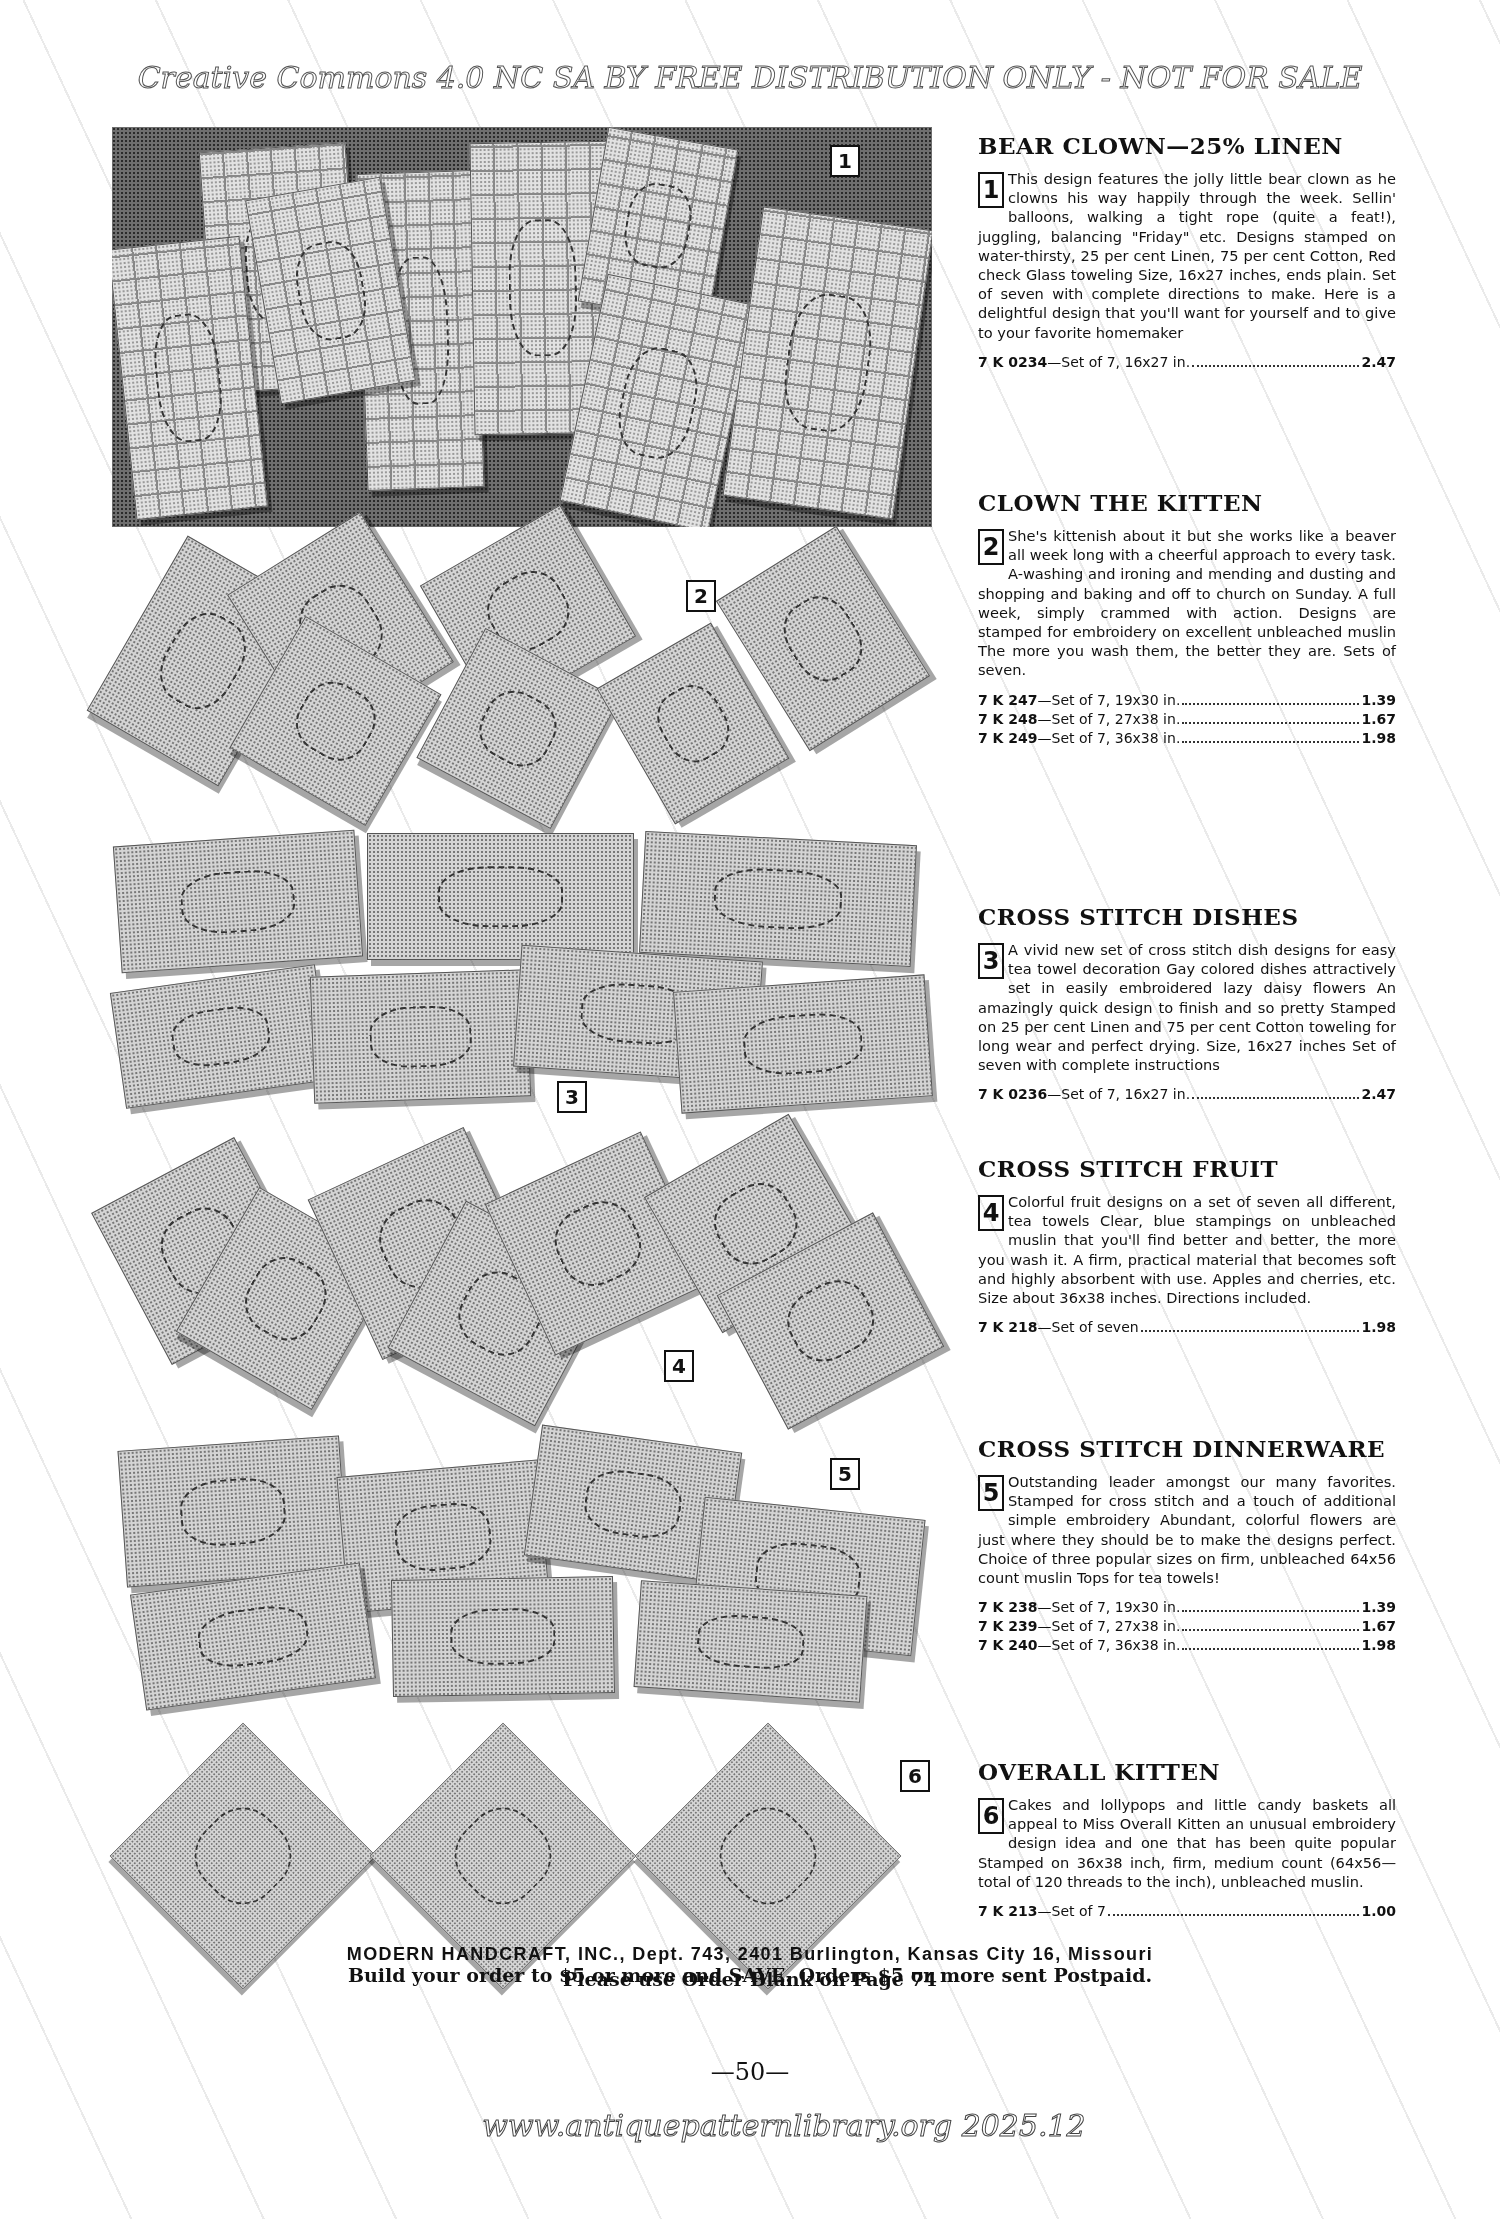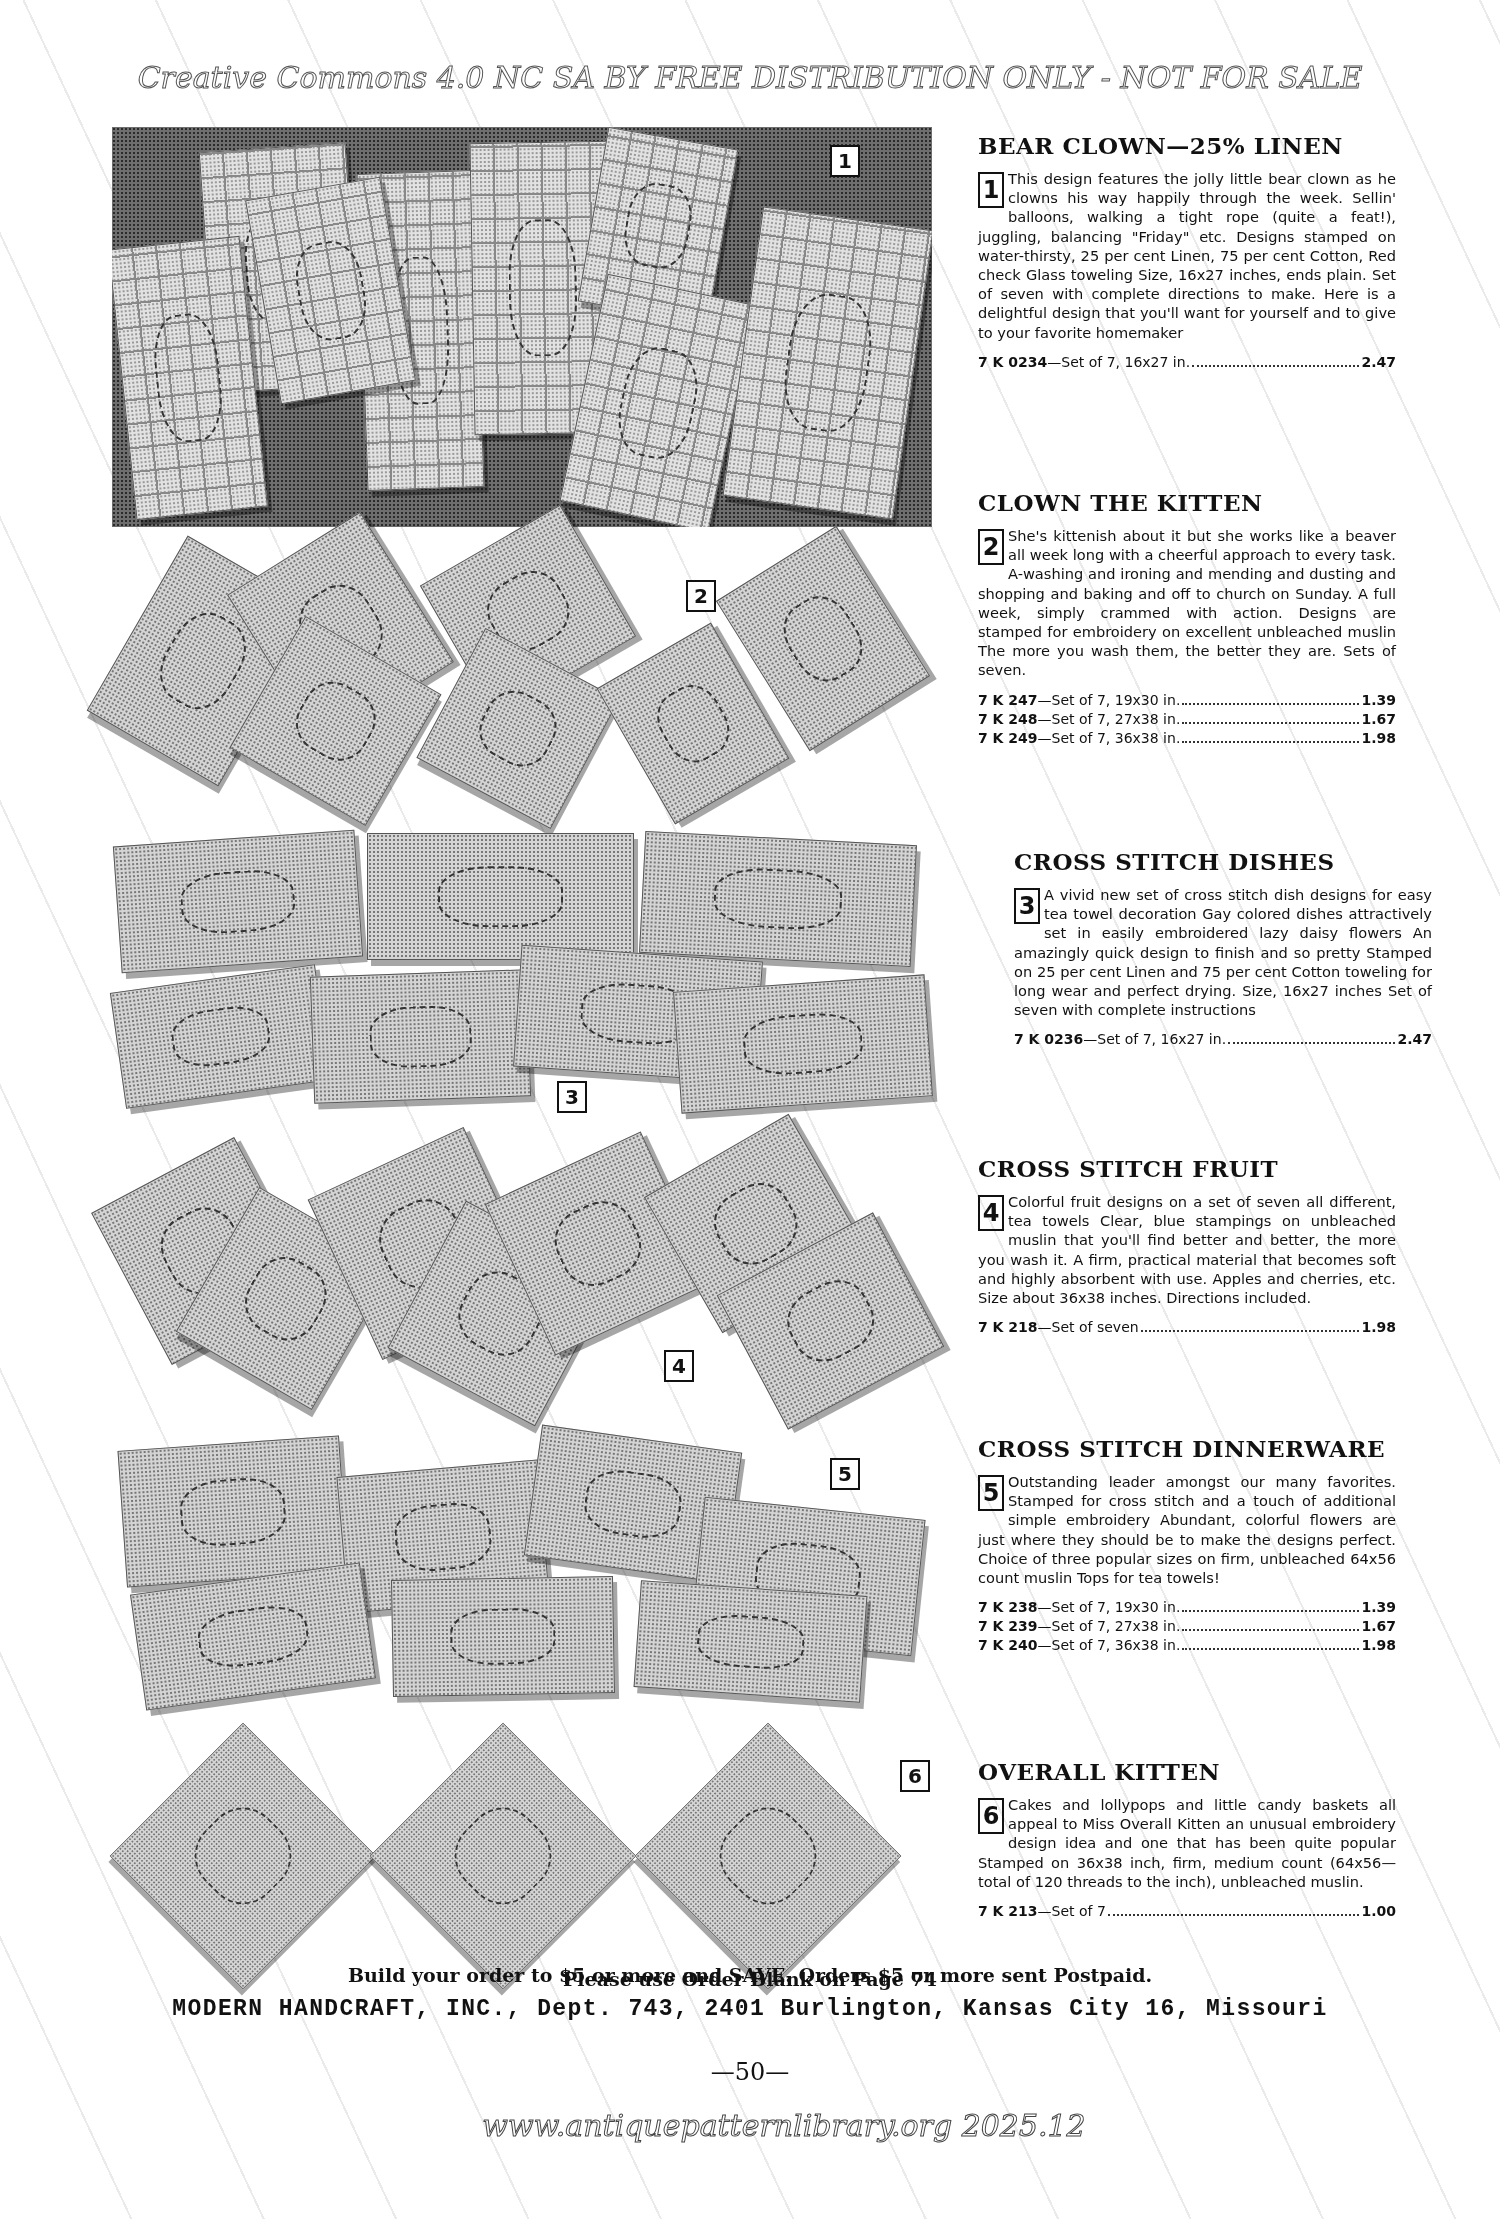--- a/index.html
+++ b/index.html
@@ -73,21 +73,21 @@
   }
   .price-line .code { font-weight:bold; white-space:nowrap; }
   .price-line .desc { white-space:nowrap; }
   .price-line .dots { flex:1; border-bottom:2px dotted #333; margin:0 2px 4px 2px; }
   .price-line .price { font-weight:bold; white-space:nowrap; }
   .prices { margin-top:12px; }
   
   .footer { position:absolute; left:0; width:1500px; text-align:center; color:#111; }
   .f1 { top:1968px; font-family:"DejaVu Serif", serif; font-weight:bold; font-size:19px; }
   .f2 { top:1964px; font-family:"DejaVu Serif", serif; font-weight:bold; font-size:19px; }
-  .f3 { top:1996px; font-family:Liberation Mono, monospace; font-weight:bold; font-size:23px; letter-spacing:1.4px; }
+  .f3 { top:1944px; font-family:Liberation Sans, sans-serif; font-weight:bold; font-size:18px; letter-spacing:1.4px; }
   .f4 { top:2058px; font-family:"DejaVu Serif", serif; font-size:24px; }
   .f5 {
     top:2108px; font-family:"DejaVu Serif", serif; font-style:italic; font-size:30px;
     color:#fff;padding-left:34px; -webkit-text-stroke:1px #444;
   }
 </style>
 </head>
 <body>
 
 <div class="watermark-lines"></div>
@@ -268,21 +268,21 @@
       </div>
     <div class="price-line">
         <span class="code">7 K 249</span>
         <span class="desc">—Set of 7, 36x38 in.</span>
         <span class="dots"></span>
         <span class="price">1.98</span>
       </div>
   </div>
 </div>
 
-<div class="item" style="top:848px;margin-left:36px;">
+<div class="item" style="top:903px;">
   <h2>CROSS STITCH DISHES</h2>
   <p><span class="num-inline">3</span><span>A vivid new set of cross stitch dish designs for easy tea towel decoration Gay colored dishes attractively set in easily embroidered lazy daisy flowers An amazingly quick design to finish and so pretty Stamped on 25 per cent Linen and 75 per cent Cotton toweling for long wear and perfect drying. Size, 16x27 inches Set of seven with complete instructions</span></p>
   <div class="prices">
     <div class="price-line">
         <span class="code">7 K 0236</span>
         <span class="desc">—Set of 7, 16x27 in.</span>
         <span class="dots"></span>
         <span class="price">2.47</span>
       </div>
   </div>

